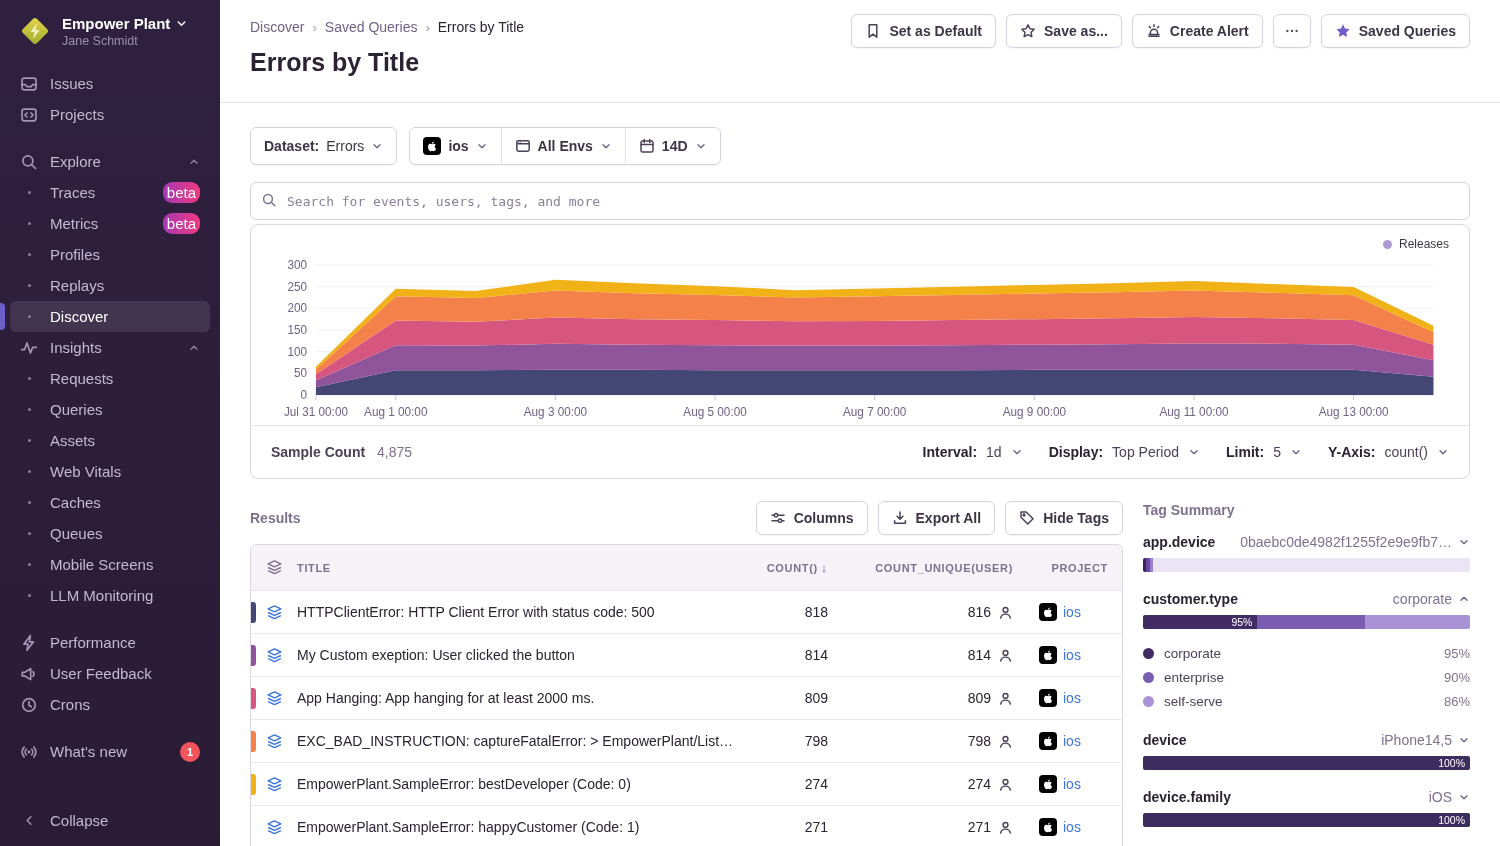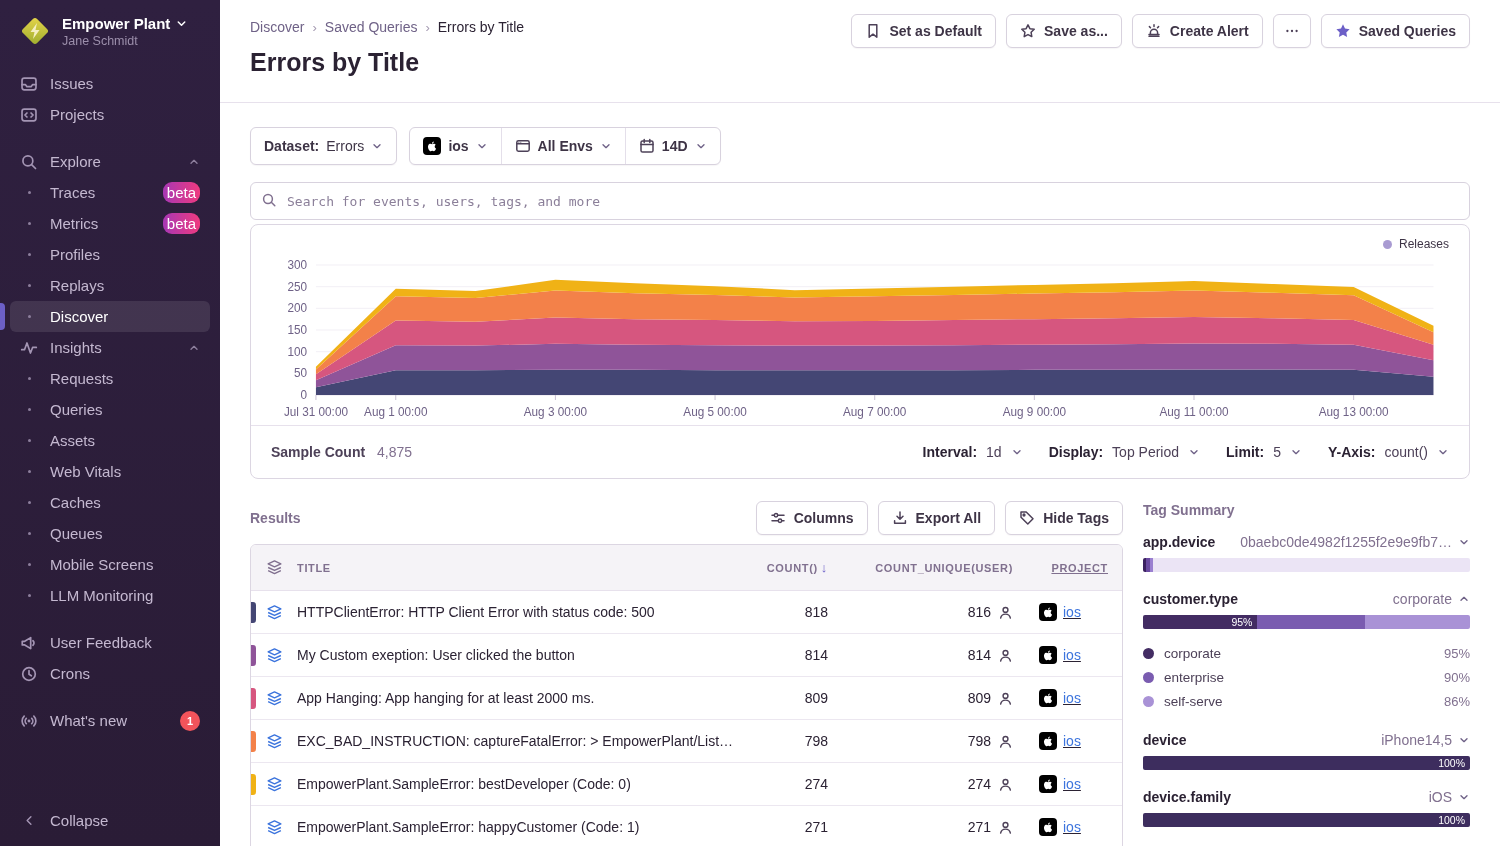--- a/index.html
+++ b/index.html
@@ -92,21 +92,21 @@
   .table { margin-top:9px; border:1px solid #dcd6e2; border-radius:6px 6px 0 0; overflow:hidden; }
   .thead { display:flex; align-items:center; background:#f5f3f7; border-bottom:1px solid #e7e1ec;
     height:46px; font-size:11px; font-weight:700; letter-spacing:0.06em; color:#80708f; }
   .trow { display:flex; align-items:center; height:43px; border-bottom:1px solid #ece7f0;
     font-size:14px; background:#fff; cursor:pointer; position:relative; }
   .cell-icon { width:46px; flex:0 0 46px; display:flex; justify-content:center; }
   .cell-title { flex:1; min-width:0; white-space:nowrap; overflow:hidden; text-overflow:ellipsis; }
   .cell-count { width:105px; flex:0 0 105px; text-align:right; padding-right:14px; }
   .cell-unique { width:185px; flex:0 0 185px; display:flex; justify-content:flex-end;
     align-items:center; gap:7px; padding-right:14px; }
-  .cell-project { width:95px; flex:0 0 95px; display:flex; align-items:center; gap:6px; padding-left:12px;text-decoration:underline; }
+  .cell-project { width:95px; flex:0 0 95px; display:flex; align-items:center; gap:6px; padding-left:12px; }
   .thead .cell-project { justify-content:flex-end; padding-right:14px; padding-left:0; }
   .strip { position:absolute; left:0; top:11px; width:5px; height:21px; border-radius:0 3px 3px 0; }
   .sort-arrow { color:#6c5fc7; font-size:13px; margin-left:3px; }
   .proj-link { color:#3c74dd; }
   .apple-chip { width:18px; height:18px; border-radius:4px; background:#000; display:flex;
     align-items:center; justify-content:center; flex:0 0 18px; }
 
   .tags-col { width:327px; flex:0 0 327px; margin-left:20px; }
   .tag-block { margin-top:19px; }
   .tag-block:first-of-type { margin-top:15px; }
@@ -275,20 +275,28 @@
         </span>
         <span class="lbl">Mobile Screens</span>
       </div>
       <div class="side-item">
         <span class="dot">
           <i></i>
         </span>
         <span class="lbl">LLM Monitoring</span>
       </div>
       <div class="nav-gap"></div>
+      <div class="side-item">
+        <span class="ic">
+          <svg width="18" height="18" viewBox="0 0 16 16" fill="none" stroke="currentColor" stroke-width="1.5" stroke-linecap="round" stroke-linejoin="round">
+            <path d="M9.2 1.5 3.5 9h3.6l-.9 5.5L11.9 7H8.4Z"></path>
+          </svg>
+        </span>
+        <span class="lbl">Performance</span>
+      </div>
       <div class="side-item">
         <span class="ic">
           <svg width="18" height="18" viewBox="0 0 16 16" fill="none" stroke="currentColor" stroke-width="1.5" stroke-linecap="round" stroke-linejoin="round">
             <path d="M2 6.5v3.2h2.2L9.5 13V3.2L4.2 6.5H2Z"></path>
             <path d="M11.5 6a2.6 2.6 0 0 1 0 4"></path>
           </svg>
         </span>
         <span class="lbl">User Feedback</span>
       </div>
       <div class="side-item">

